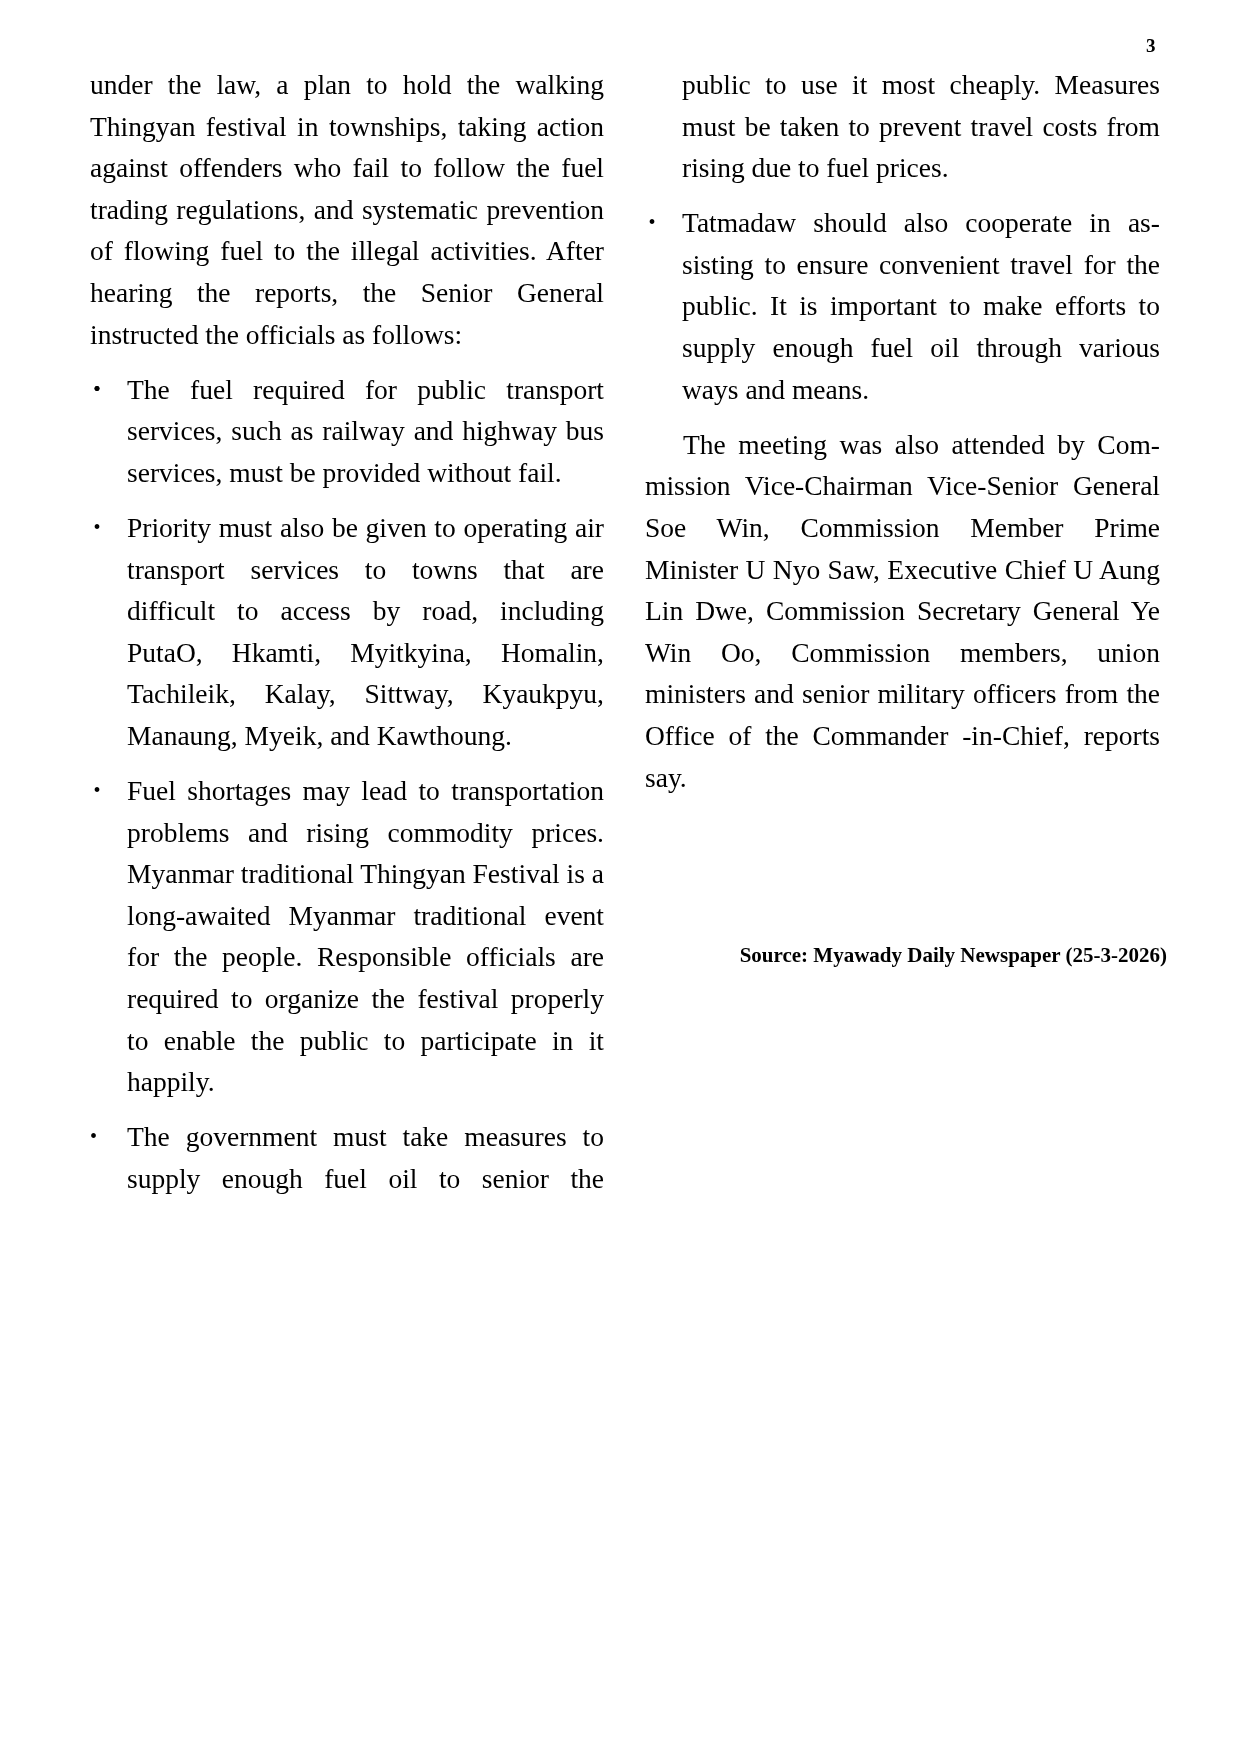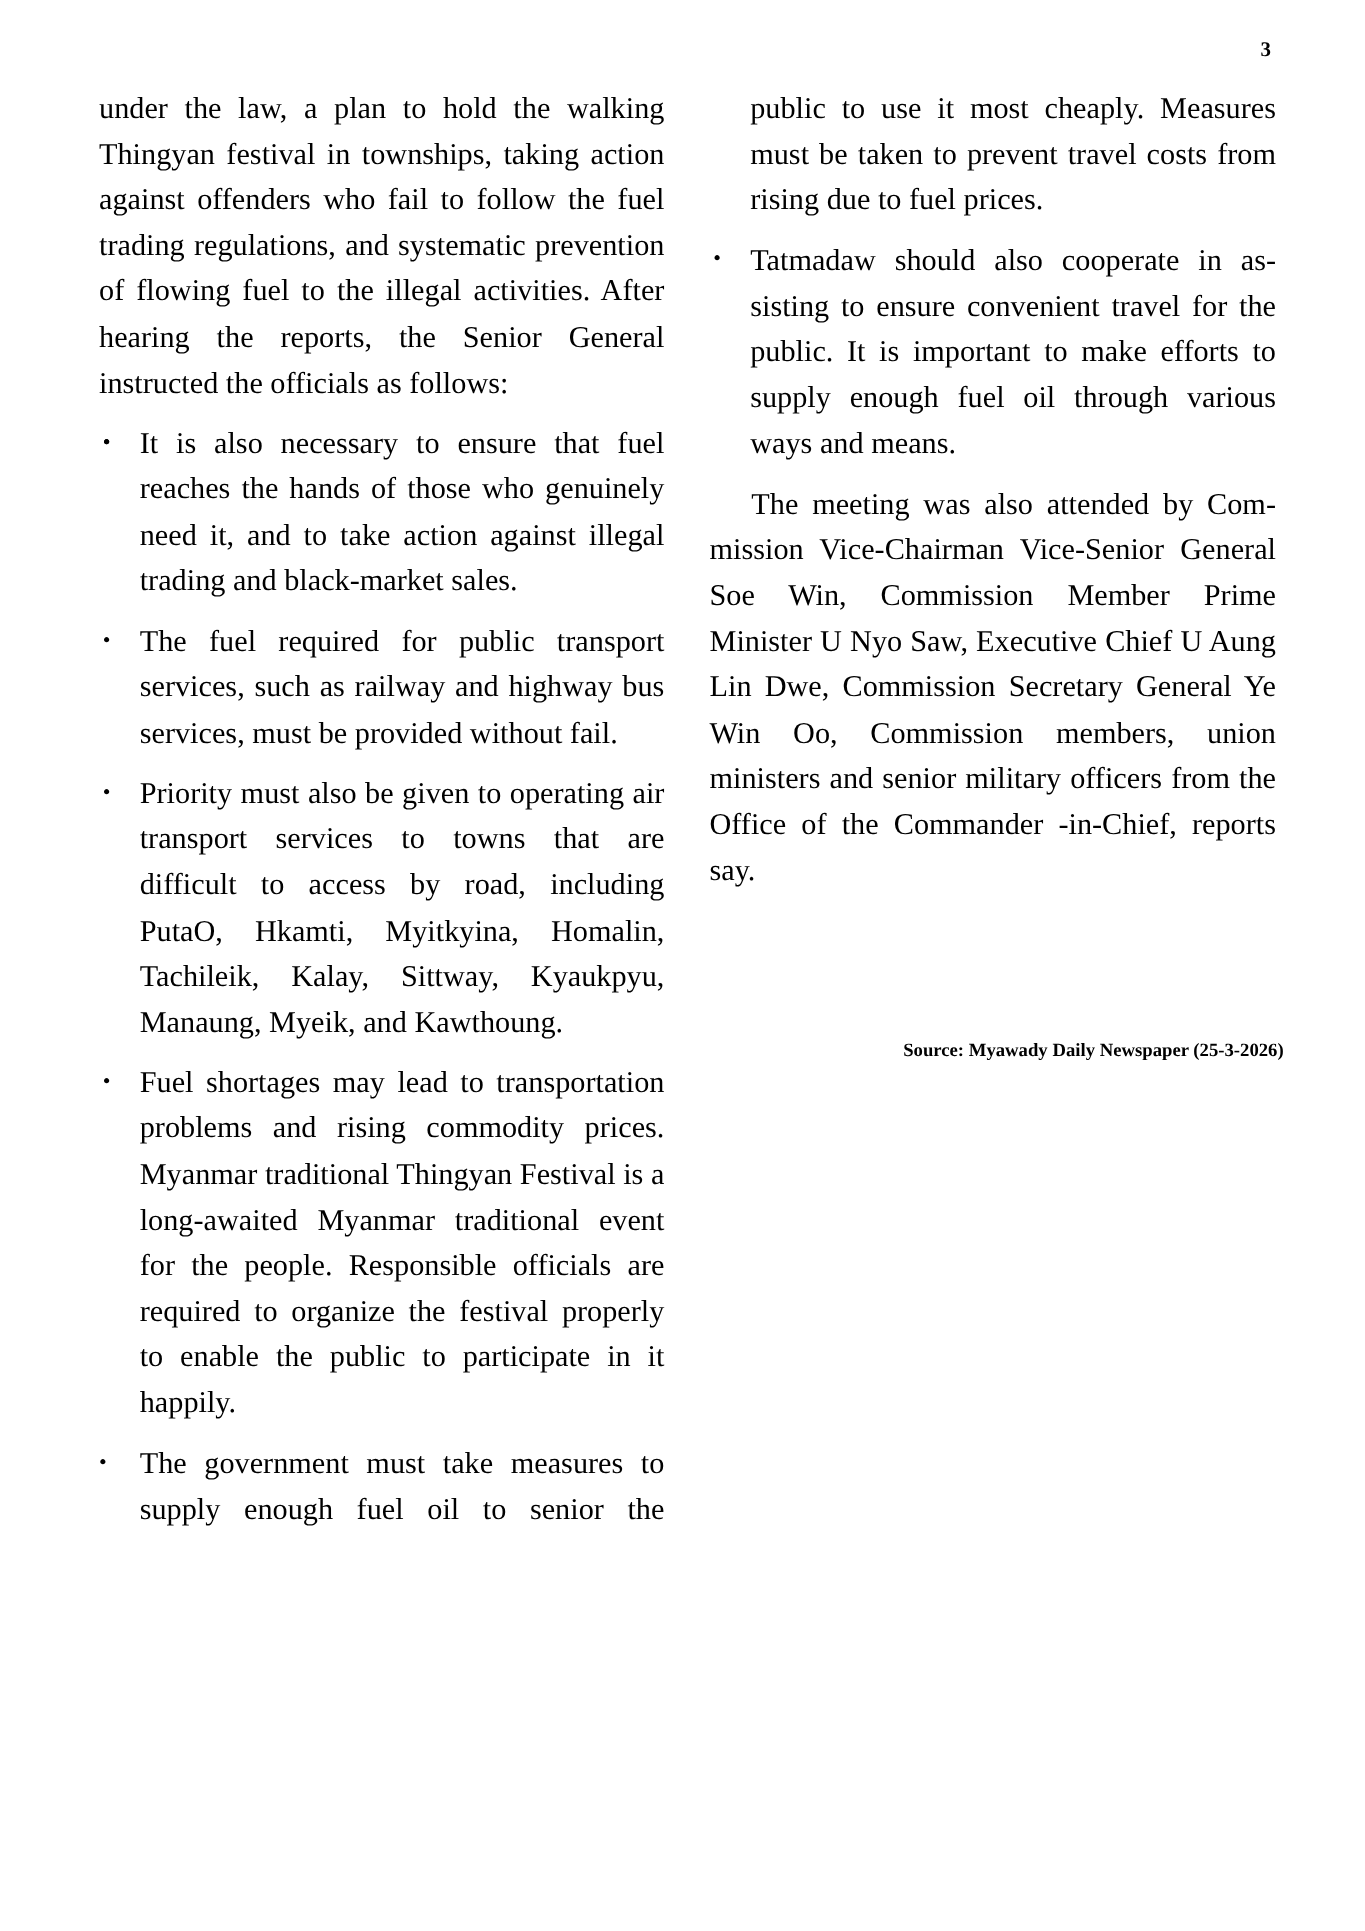--- a/index.html
+++ b/index.html
@@ -18,21 +18,21 @@
     .page-number {
       position: absolute;
       top: 34px;
       left: 1146px;
       font-size: 19px;
       font-weight: bold;
       line-height: 24px;
     }
     .column {
       position: absolute;
-      top: 77px;
+      top: 64px;
       font-size: 27.5px;
       line-height: 41.6px;
       text-align: justify;
       hyphens: manual;
     }
     .col-left { left: 90px; width: 514px; }
     .col-right { left: 645px; width: 515px; }
     .para {
       margin: 0 0 12px 0;
     }
@@ -56,40 +56,39 @@
       text-align: center;
       font-size: 20px;
     }
     .bullet-item.hang-top {
       
     }
     .source-line {
       position: absolute;
       top: 944px;
       right: 74px;
-      font-size: 17px;
+      font-size: 21px;
       font-weight: bold;
       line-height: 22px;
       white-space: nowrap;
     }
   </style>
 </head>
 <body>
 
 <div class="page-number">3</div>
 
 <div class="column col-left">
   <p class="para">under the law, a plan to hold the walking Thingyan festival in townships, taking ac­tion against offenders who fail to follow the fuel trading regulations, and systematic prevention of flowing fuel to the illegal ac­tivities. After hearing the reports, the Sen­ior General instructed the officials as fol­lows:</p>
   <ul class="bullet-list">
     <li class="bullet-item">
       <span class="bullet-dot">•</span>
     </li>
     <li class="bullet-item">
       <span class="bullet-dot">•</span>
-      <span>It is also necessary to ensure that fuel reaches the hands of those who genu­inely need it, and to take action against illegal trading and black-market sales.</span>
     </li>
     <li class="bullet-item">
       <span class="bullet-dot">•</span>
       <span>The fuel required for public transport services, such as railway and highway bus services, must be provided without fail.</span>
     </li>
     <li class="bullet-item">
       <span class="bullet-dot">•</span>
       <span>Priority must also be given to operating air transport services to towns that are difficult to access by road, including PutaO, Hkamti, Myitkyina, Homalin, Tachileik, Kalay, Sittway, Kyaukpyu, Manaung, Myeik, and Kawthoung.</span>
     </li>
     <li class="bullet-item">

